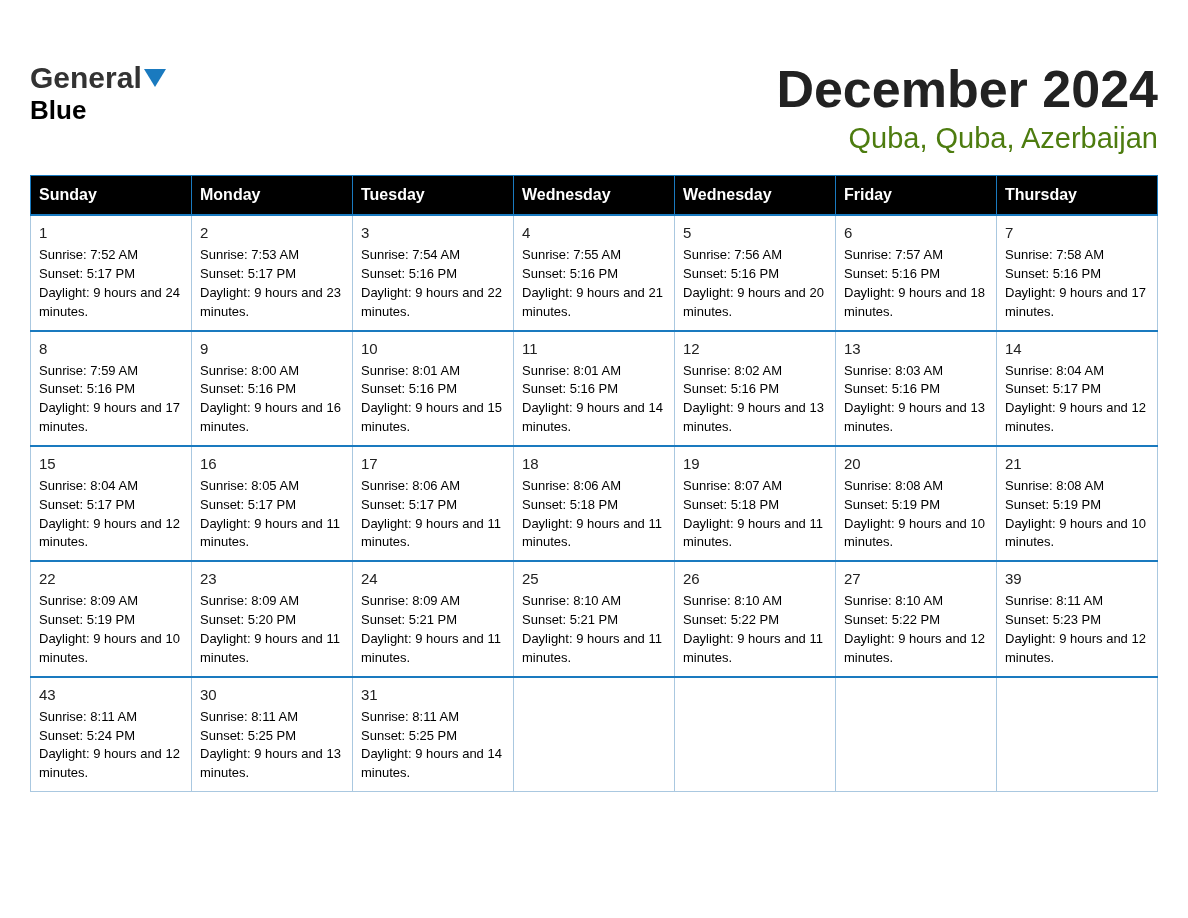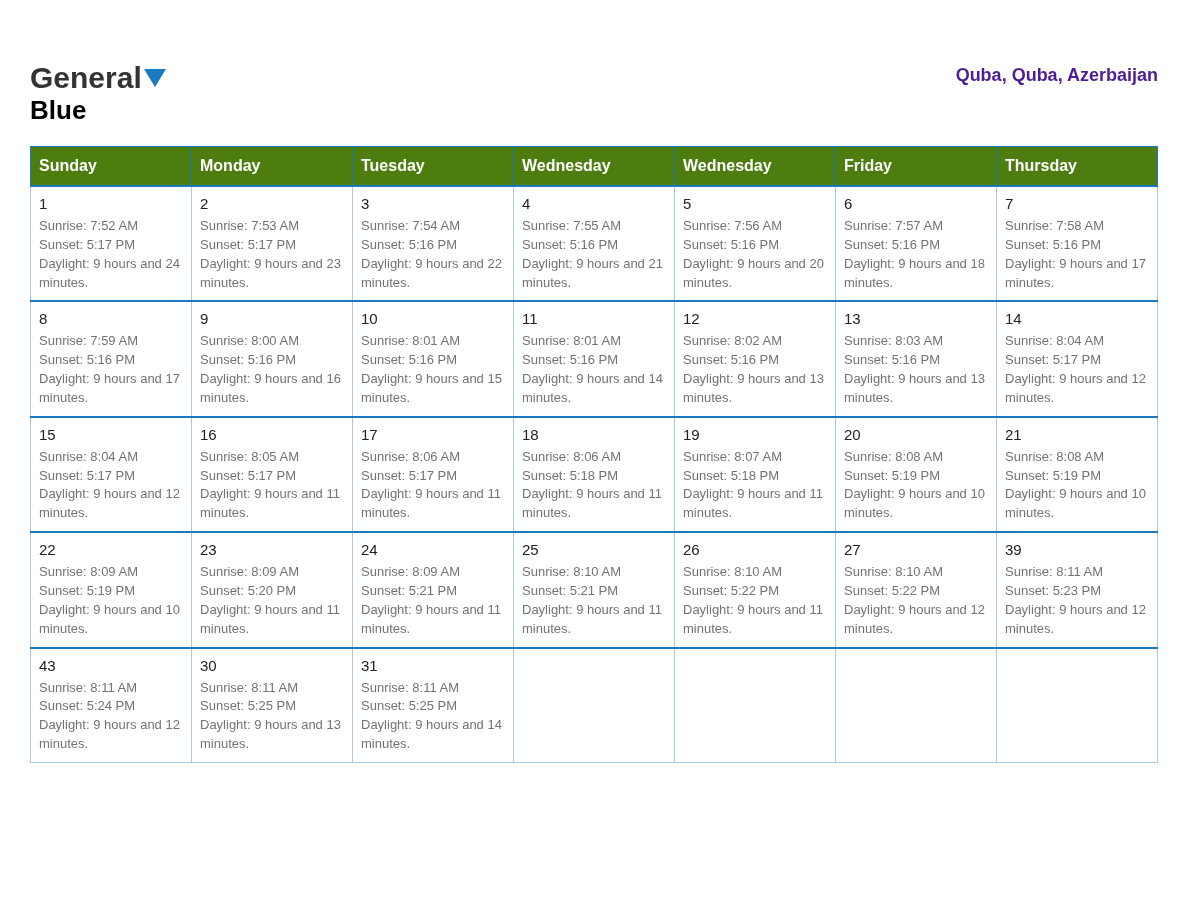--- a/index.html
+++ b/index.html
@@ -25,32 +25,31 @@
     .title-section {
       text-align: right;
     }
     .month-title {
       font-size: 52px;
       font-weight: bold;
       color: #222;
       line-height: 1.1;
     }
     .location {
-      font-size: 18px;
-      color: #4c1d95;
+      font-size: 29px;
+      color: #4d7c0f;
       margin-top: 4px;
-      font-weight: bold;
     }
     .calendar {
       width: 100%;
       border-collapse: collapse;
       border: 1px solid #1a7abf;
     }
     .calendar th {
-      background-color: #4d7c0f;
+      background-color: #000000;
       color: #fff;
       font-size: 16px;
       font-weight: bold;
       padding: 10px 8px;
       text-align: left;
       border: 1px solid #1a7abf;
     }
     .calendar td {
       vertical-align: top;
       padding: 6px 8px 8px 8px;
@@ -69,21 +68,21 @@
     }
     .day-number {
       font-size: 15px;
       font-weight: normal;
       color: #222;
       display: block;
       margin-bottom: 3px;
     }
     .day-info {
       font-size: 13px;
-      color: #737373;
+      color: #000000;
       line-height: 1.45;
     }
     .empty-cell {
       background: #fff;
     }
     .logo-wrapper {
       display: flex;
       align-items: center;
     }
     .logo-text-general {
@@ -104,20 +103,21 @@
   <div class="logo">
     <div class="logo-wrapper">
       <span class="logo-text-general">General</span>
       <svg width="22" height="22" viewBox="0 0 22 22" style="margin-left:2px; margin-top:4px;">
         <polygon points="0,0 22,0 11,18" fill="#1a7abf"></polygon>
       </svg>
     </div>
     <span class="logo-text-blue">Blue</span>
   </div>
   <div class="title-section">
+    <div class="month-title">December 2024</div>
     <div class="location">Quba, Quba, Azerbaijan</div>
   </div>
 </div>
 
 <table class="calendar">
   <thead>
     <tr>
       <th>Sunday</th>
       <th>Monday</th>
       <th>Tuesday</th>

